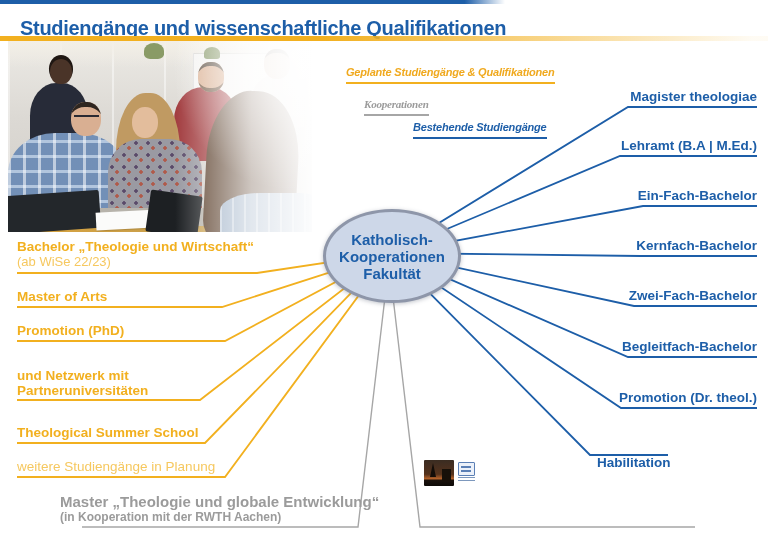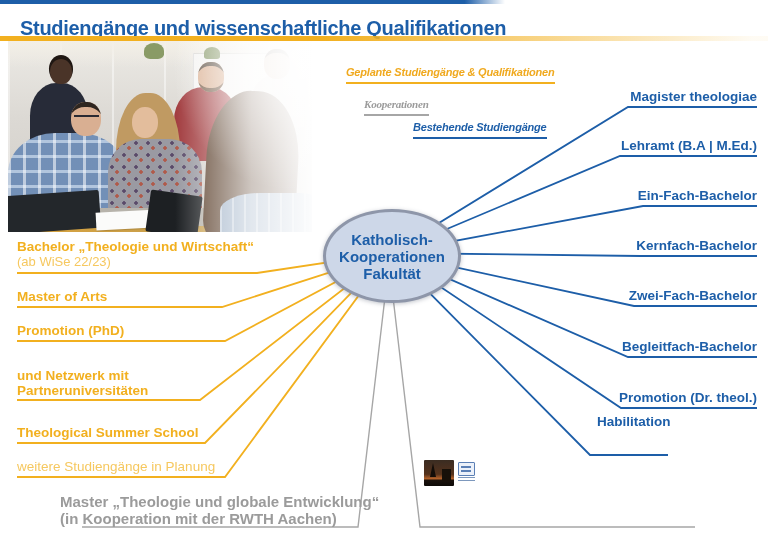--- a/index.html
+++ b/index.html
@@ -30,21 +30,21 @@
   .center-ellipse span{display:block;color:#1d5ea8;font-weight:bold;font-size:15px;line-height:17px;}
   
   .exist-label{position:absolute;color:#1d5ea8;font-weight:bold;font-size:13.5px;white-space:nowrap;}
   .exist-right{right:11px;text-align:right;}
   .plan-label{position:absolute;left:17px;color:#f2b01f;font-weight:bold;font-size:13.5px;
     white-space:nowrap;line-height:15px;}
   .plan-sub{color:#f6c85f;font-weight:normal;font-size:13px;}
   .plan-muted{color:#f6c85f;font-weight:normal;}
   
   .coop-title{font-size:15px;font-weight:bold;color:#9b9b9b;white-space:nowrap;}
-  .coop-sub{font-size:15px;font-weight:bold;color:#9b9b9b;white-space:nowrap;}
+  .coop-sub{font-size:12px;font-weight:bold;color:#9b9b9b;white-space:nowrap;}
   .coop-left{position:absolute;left:60px;top:493px;width:290px;text-align:left;}
   .coop-right{position:absolute;left:424px;top:493px;width:300px;text-align:left;}
   
   .rwth-logo{position:absolute;left:263px;top:459px;width:86px;height:26px;line-height:12px;
     text-align:right;white-space:nowrap;}
   .rwth-logo .l1{font-size:13px;font-weight:bold;letter-spacing:-0.5px;}
   .rwth-part1{color:#8099b9;}
   .rwth-part2{color:#a9c3dc;}
   .rwth-part3{display:block;color:#a9c3dc;font-size:11px;font-weight:bold;letter-spacing:0.2px;}
   
@@ -182,21 +182,21 @@
     <span>Fakultät</span>
   </div>
 
   <div class="exist-label exist-right" style="top:89px">Magister theologiae</div>
   <div class="exist-label exist-right" style="top:138px">Lehramt (B.A | M.Ed.)</div>
   <div class="exist-label exist-right" style="top:188px">Ein-Fach-Bachelor</div>
   <div class="exist-label exist-right" style="top:238px">Kernfach-Bachelor</div>
   <div class="exist-label exist-right" style="top:288px">Zwei-Fach-Bachelor</div>
   <div class="exist-label exist-right" style="top:339px">Begleitfach-Bachelor</div>
   <div class="exist-label exist-right" style="top:390px">Promotion (Dr. theol.)</div>
-  <div class="exist-label" style="left:597px;top:414px">Habilitation</div>
+  <div class="exist-label" style="left:597px;top:455px">Habilitation</div>
 
   <div class="plan-label" style="top:239px">
     <span>Bachelor „Theologie und Wirtschaft“</span><br>
     <span class="plan-sub">(ab WiSe 22/23)</span>
   </div>
   <div class="plan-label" style="top:289px">Master of Arts</div>
   <div class="plan-label" style="top:323px">Promotion (PhD)</div>
   <div class="plan-label" style="top:353px">
     <br>
     <span>und Netzwerk mit</span><br>

